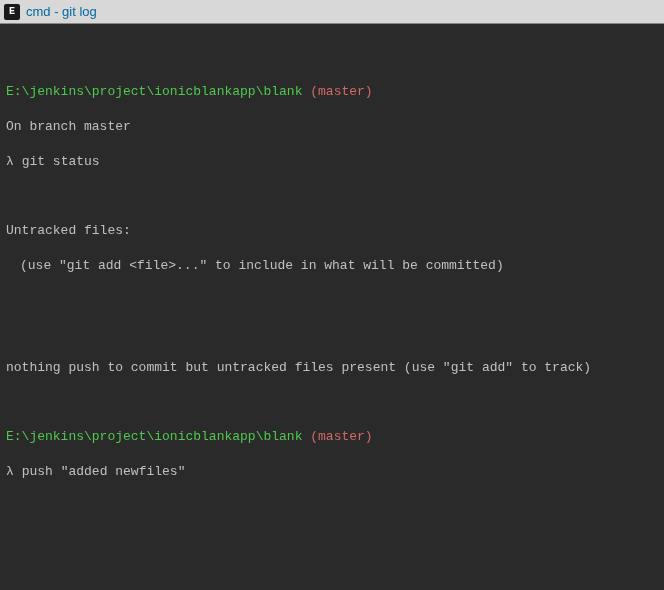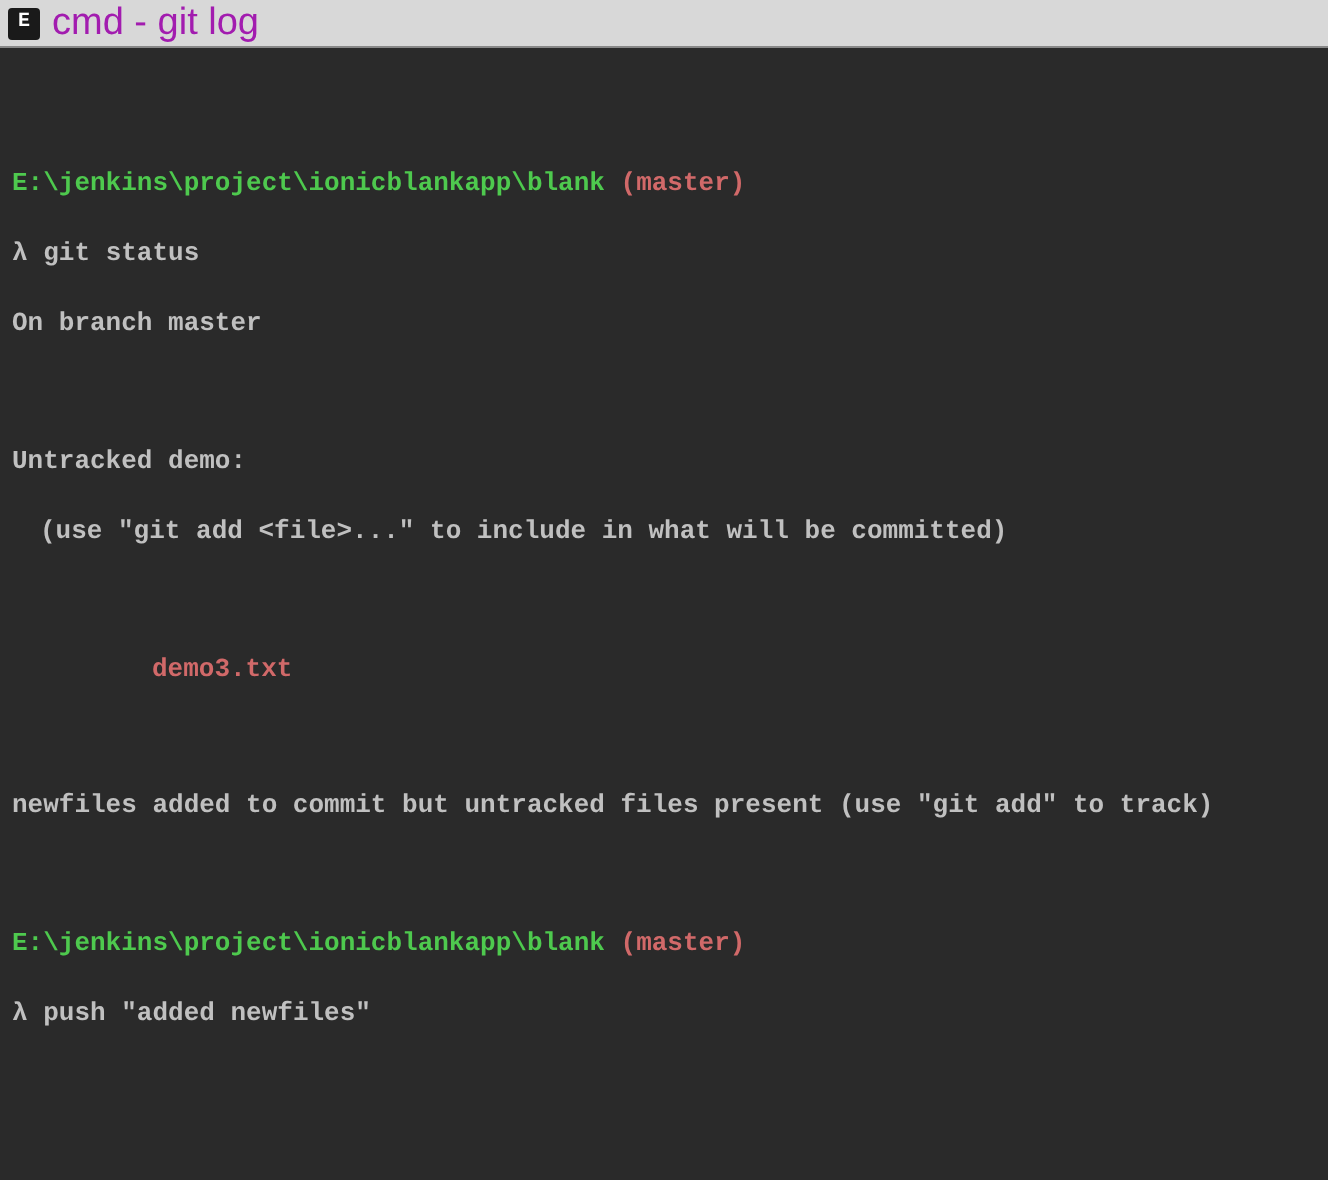--- a/index.html
+++ b/index.html
@@ -31,59 +31,58 @@
       color: #fff;
       display: flex;
       align-items: center;
       justify-content: center;
       font-size: 10px;
       font-weight: bold;
       border-radius: 2px;
       margin-right: 6px;
     }
     .titlebar-text {
-      color: #a21caf;
-      font-size: 19px;
+      color: #0369a1;
+      font-size: 13px;
       font-family: 'Segoe UI', sans-serif;
     }
     .terminal {
       padding: 8px 6px;
       line-height: 1.35;
       white-space: pre;
     }
     .green { color: #4ec94e; }
     .red { color: #d16969; }
     .gray { color: #c0c0c0; }
-    .line { display: block; font-weight: bold; }
+    .line { display: block; }
     .empty { height: 16px; }
     .indent1 { padding-left: 14px; }
     .indent2 { padding-left: 70px; }
   </style>
 </head>
 <body>
 
 <div class="titlebar">
   <div class="titlebar-icon">
     <span>E</span>
   </div>
   <span class="titlebar-text">cmd - git  log</span>
 </div>
 
 <div class="terminal">
 <span class="line empty"></span>
 <span class="line"><span class="green">E:\jenkins\project\ionicblankapp\blank</span> <span class="red">(master)</span></span>
+<span class="line gray">On branch master</span>
 <span class="line"><span class="gray">λ</span> <span class="gray">git status</span></span>
-<span class="line gray">On branch master</span>
 <span class="line empty"></span>
-<span class="line gray">Untracked demo:</span>
+<span class="line gray">Untracked files:</span>
 <span class="line gray indent1">(use "git add &lt;file&gt;..." to include in what will be committed)</span>
 <span class="line empty"></span>
-<span class="line red indent2">demo3.txt</span>
 <span class="line empty"></span>
-<span class="line gray">newfiles added to commit but untracked files present (use "git add" to track)</span>
+<span class="line gray">nothing push to commit but untracked files present (use "git add" to track)</span>
 <span class="line empty"></span>
 <span class="line"><span class="green">E:\jenkins\project\ionicblankapp\blank</span> <span class="red">(master)</span></span>
 <span class="line"><span class="gray">λ</span> <span class="gray">push "added newfiles"</span></span>
 
 
 
 
 
 
 

